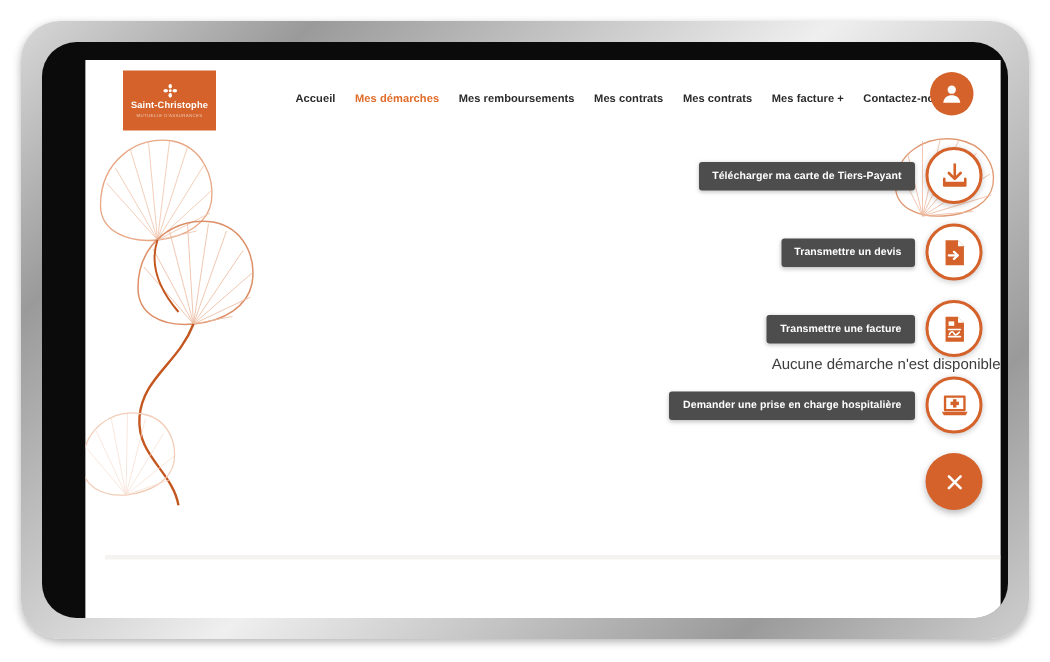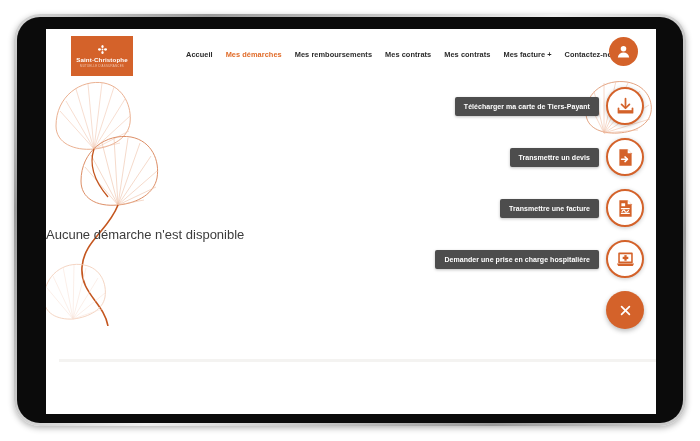--- a/index.html
+++ b/index.html
@@ -10,21 +10,21 @@
     overflow: hidden;
   }
 
   
   #device-frame {
     position: absolute;
     left: 14px; top: 14px;
     width: 672px; height: 412px;
     border-radius: 26px;
     background: linear-gradient(135deg,#d8d8d8 0%,#9a9a9a 18%,#efefef 50%,#9a9a9a 82%,#cfcfcf 100%);
-    padding: 3px;
+    padding: 14px;
     box-shadow: 0 2px 6px rgba(0,0,0,.30);
   }
   #device-bezel {
     width: 100%; height: 100%;
     border-radius: 23px;
     background: #0b0b0b;
     position: relative;
     overflow: hidden;
   }
   #device-screen {
@@ -84,22 +84,22 @@
   #account-avatar {
     position: absolute; right: 18px; top: 8px;
     width: 29px; height: 29px; border-radius: 50%;
     background: #d4622a; cursor: pointer;
     display: flex; align-items: center; justify-content: center;
   }
 
   
   #empty-state-message {
     position: absolute; left: 0; right: 0; top: 198px;
-    text-align: left;
-    font-size: 13px; color: #3c3c3c;
+    text-align: right;
+    font-size: 10px; color: #3c3c3c;
   }
 
   
   #fab-stack {
     position: absolute; right: 12px; top: 58px;
     width: 300px;
   }
   .fab-row {
     display: flex; align-items: center; justify-content: flex-end;
     gap: 7px; margin-bottom: 13px;

